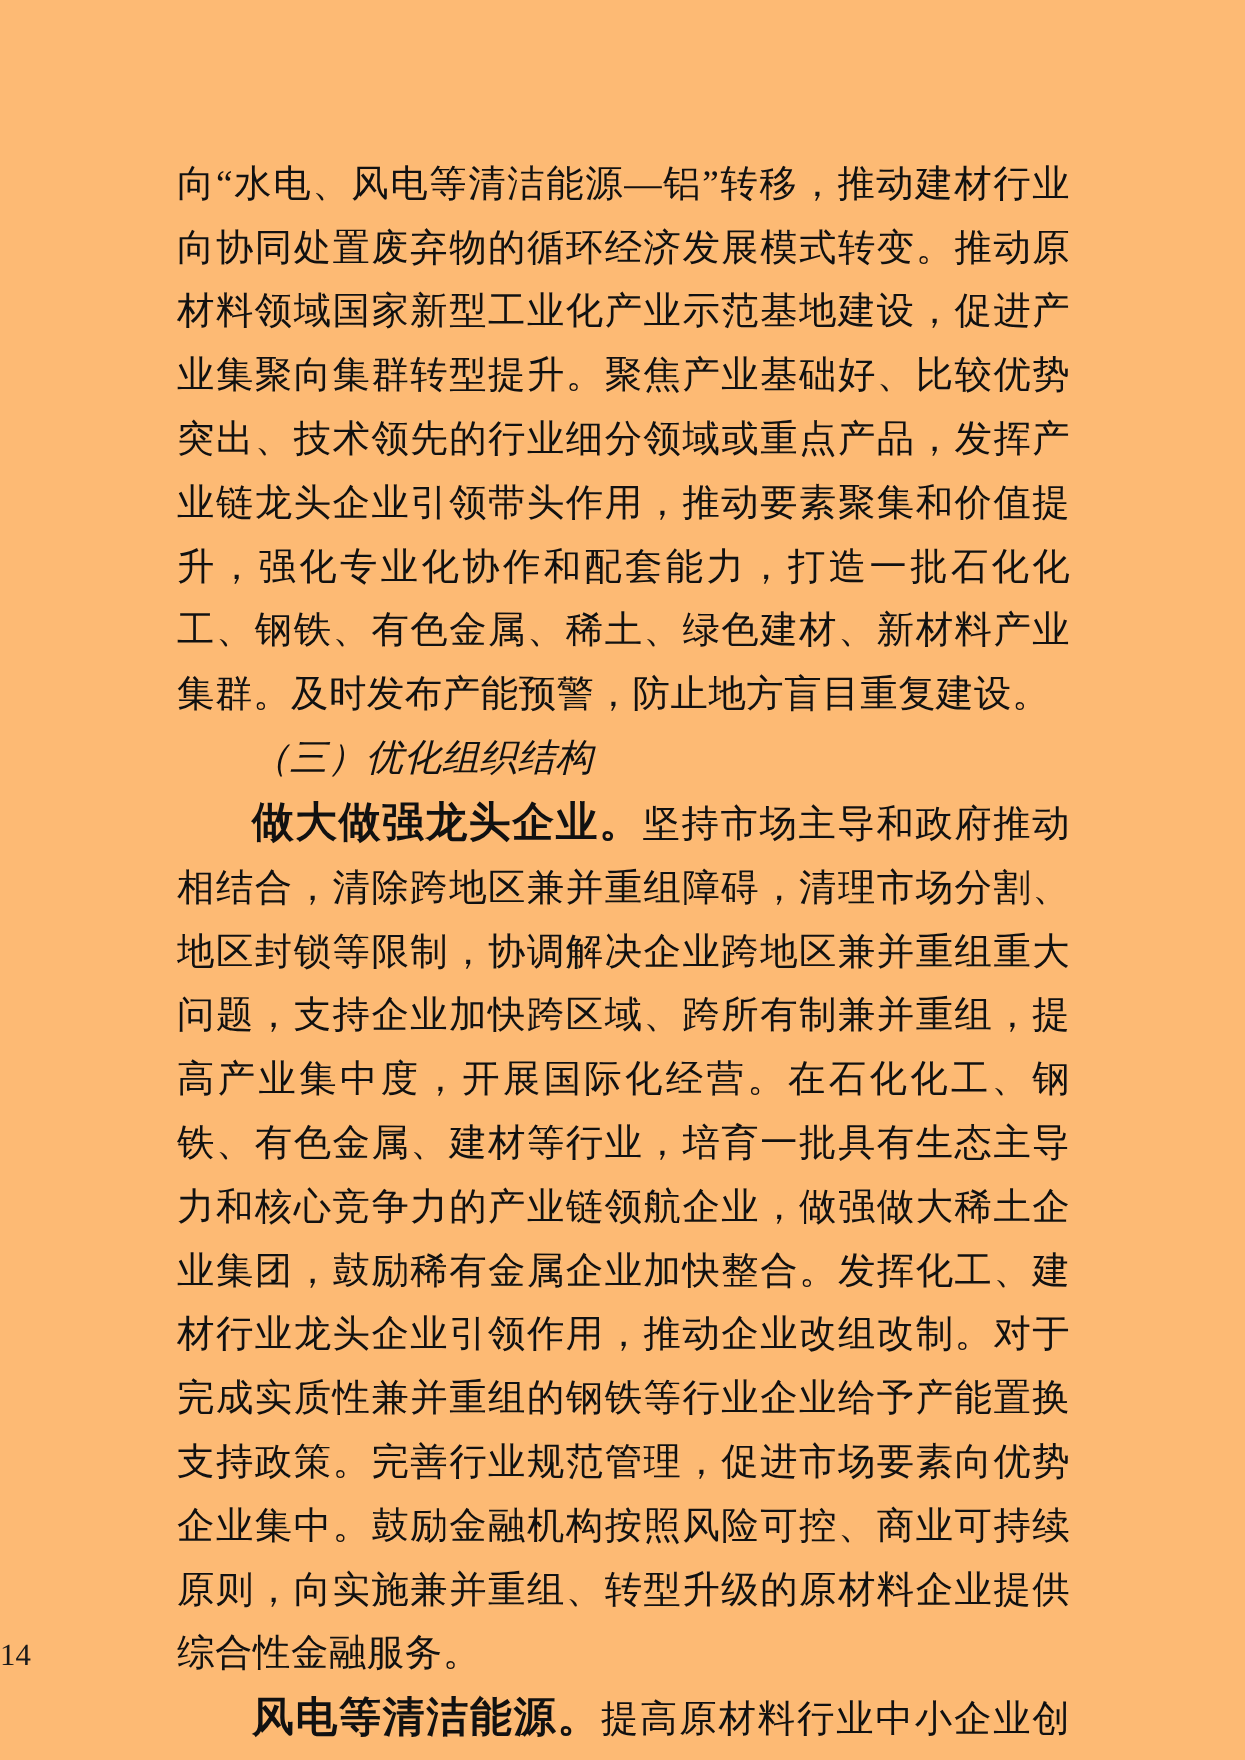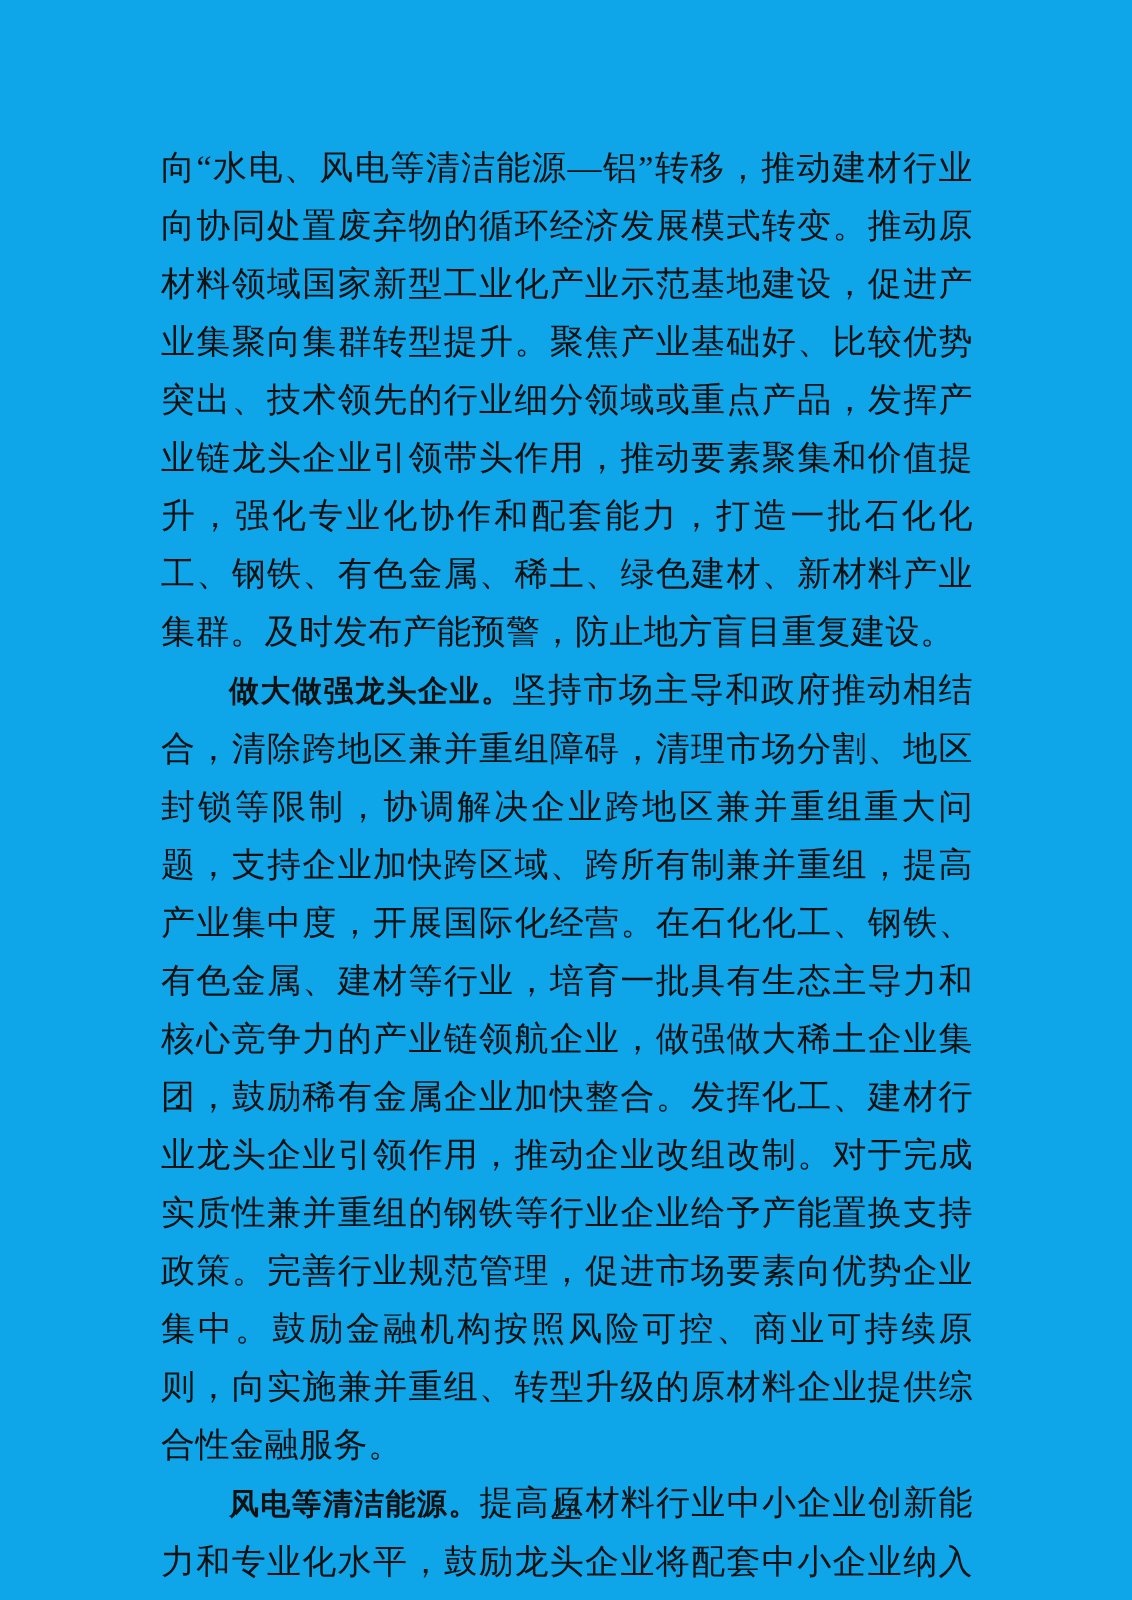--- a/index.html
+++ b/index.html
@@ -4,21 +4,21 @@
 <style>
   html, body {
     margin: 0;
     padding: 0;
     background: #ffffff;
   }
   .page {
     position: relative;
     width: 1132px;
     height: 1600px;
-    background: #0ea5e9;
+    background: #fdba74;
     overflow: hidden;
     font-family: "Liberation Serif", "DejaVu Serif", serif;
     color: #111111;
   }
   .content {
     position: absolute;
     left: 161px;
     top: 139px;
     width: 812px;
   }
@@ -37,42 +37,42 @@
   .no-indent {
     text-indent: 0;
   }
   .heading {
     font-style: italic; 
     letter-spacing: 2px;
   }
   .lead-bold {
     font-weight: bold;
     font-family: "Liberation Sans", "DejaVu Sans", sans-serif; 
-    font-size: 30px;
+    font-size: 38px;
   }
   .page-number {
     position: absolute;
     top: 1489px;
     left: 0;
     width: 100%;
-    text-align: center;
+    text-align: left;
     font-size: 28px;
     line-height: 34px;
     color: #1a1a1a;
-    text-decoration: underline;
   }
 </style>
 </head>
 <body>
 
 <div class="page">
   <div class="content">
 
     <p class="no-indent"><span>向“水电、风电等清洁能源—铝”转移，推动建材行业向协同处置废弃物的循环经济发展模式转变。推动原材料领域国家新型工业化产业示范基地建设，促进产业集聚向集群转型提升。聚焦产业基础好、比较优势突出、技术领先的行业细分领域或重点产品，发挥产业链龙头企业引领带头作用，推动要素聚集和价值提升，强化专业化协作和配套能力，打造一批石化化工、钢铁、有色金属、稀土、绿色建材、新材料产业集群。及时发布产能预警，防止地方盲目重复建设。</span></p>
 
+    <p class="indent heading">（三）优化组织结构</p>
 
     <p class="indent"><span class="lead-bold">做大做强龙头企业。</span><span>坚持市场主导和政府推动相结合，清除跨地区兼并重组障碍，清理市场分割、地区封锁等限制，协调解决企业跨地区兼并重组重大问题，支持企业加快跨区域、跨所有制兼并重组，提高产业集中度，开展国际化经营。在石化化工、钢铁、有色金属、建材等行业，培育一批具有生态主导力和核心竞争力的产业链领航企业，做强做大稀土企业集团，鼓励稀有金属企业加快整合。发挥化工、建材行业龙头企业引领作用，推动企业改组改制。对于完成实质性兼并重组的钢铁等行业企业给予产能置换支持政策。完善行业规范管理，促进市场要素向优势企业集中。鼓励金融机构按照风险可控、商业可持续原则，向实施兼并重组、转型升级的原材料企业提供综合性金融服务。</span></p>
 
     <p class="indent"><span class="lead-bold">风电等清洁能源。</span><span>提高原材料行业中小企业创新能力和专业化水平，鼓励龙头企业将配套中小企业纳入共同的产</span></p>
 
   </div>
 
   <div class="page-number">14</div>
 </div>
 

